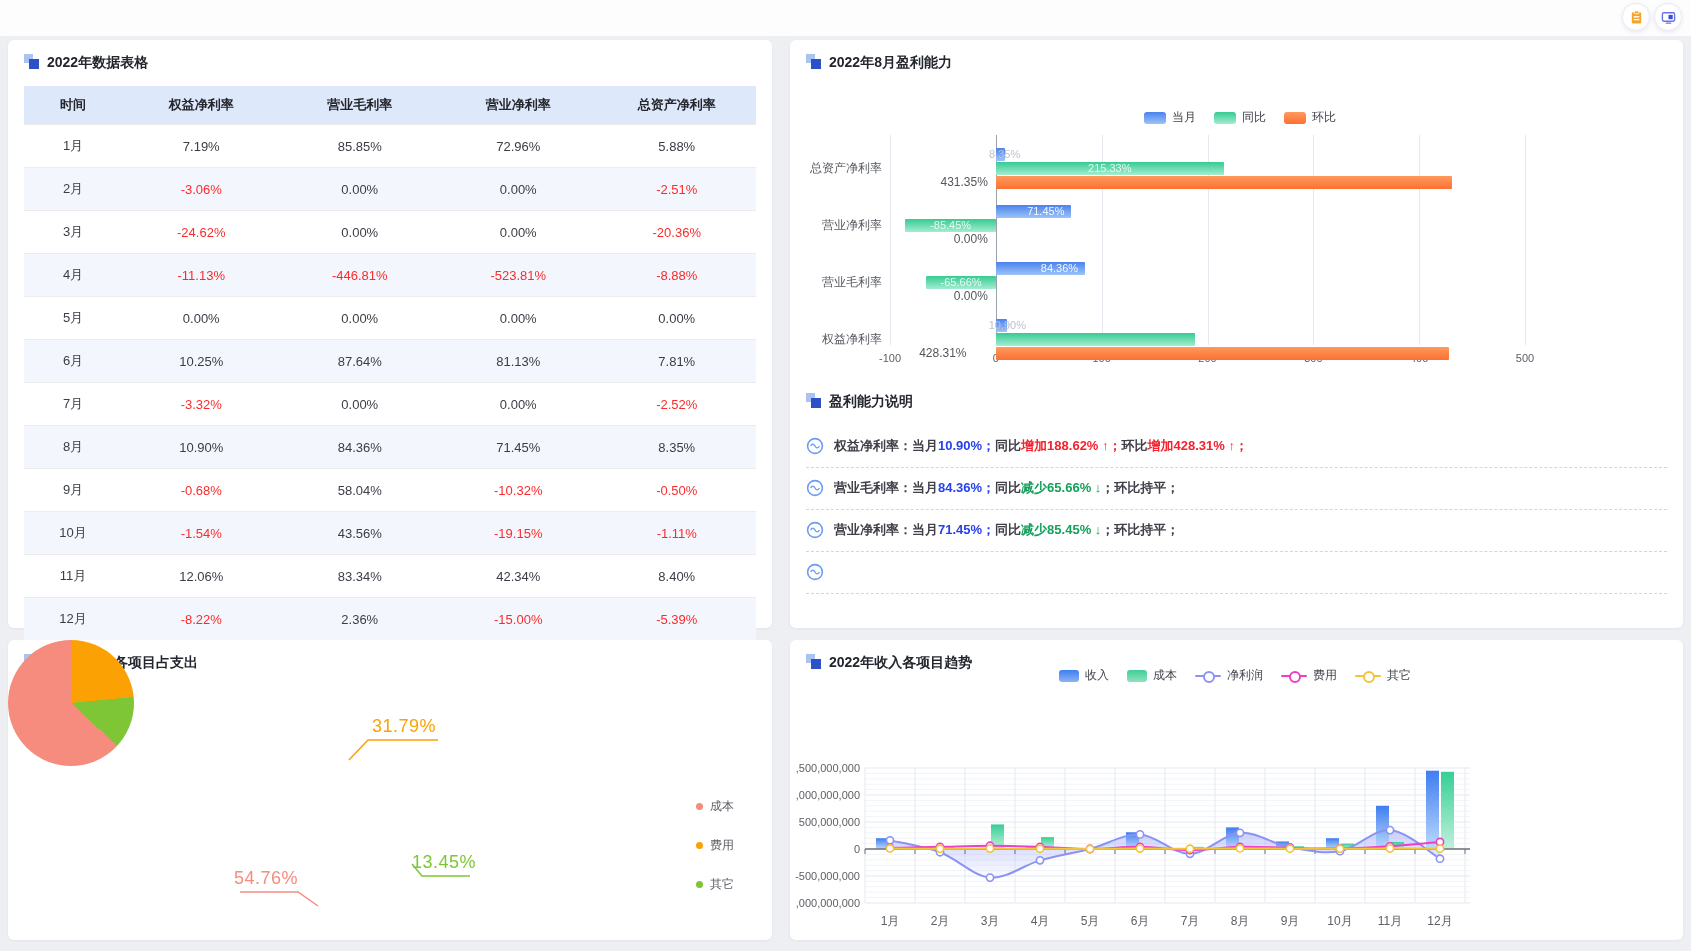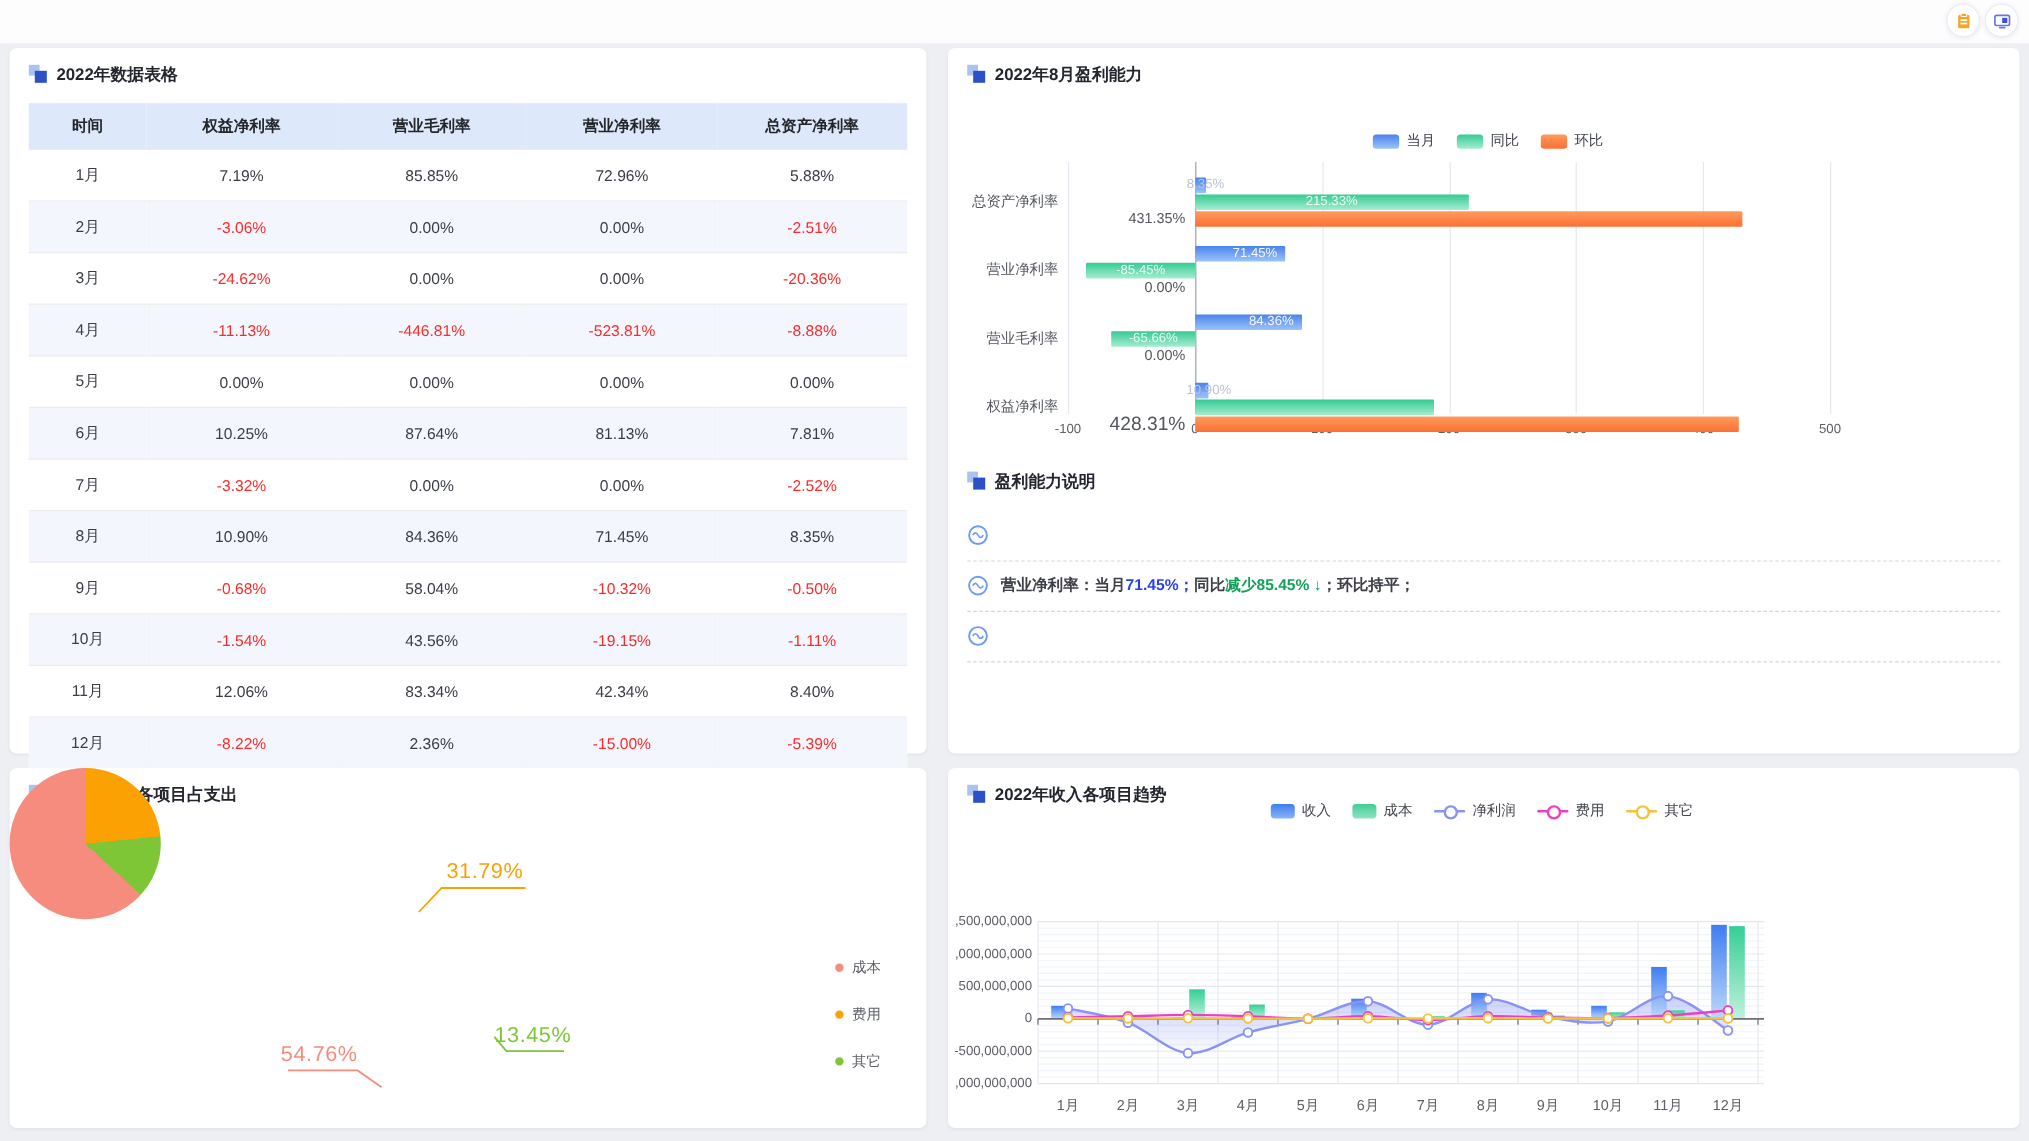--- a/index.html
+++ b/index.html
@@ -240,34 +240,44 @@
       <div class="hbar-label" style="left: 205.833px; top: 222px; width: 82.281px; text-align: right; color: rgba(255, 255, 255, 0.92);">84.36%</div>
       <div class=" hbar" style="left: 136.343px; top: 236px; width: 69.4902px; background: linear-gradient(rgb(53, 203, 146), rgb(165, 236, 208)); border-radius: 1px; cursor: pointer;"></div>
       <div class="hbar-label" style="left: 136.343px; top: 236px; width: 69.4902px; text-align: center; color: rgba(255, 255, 255, 0.85);">-65.66%</div>
       <div class="hbar-label" style="left: 107.833px; top: 250px; width: 90px; text-align: right; color: rgb(83, 86, 92); font-size: 12px;">0.00%</div>
       <div class="cat-label" style="left: 0px; top: 299px;">权益净利率</div>
       <div class=" hbar" style="left: 205.833px; top: 279px; width: 11.5358px; background: linear-gradient(rgb(74, 130, 238), rgb(156, 196, 248)); border-radius: 1px; cursor: pointer;"></div>
       <div class="hbar-label" style="left: 193.369px; top: 279px; width: 48px; text-align: center; color: rgb(188, 195, 207);">10.90%</div>
       <div class=" hbar" style="left: 205.833px; top: 293px; width: 199.623px; background: linear-gradient(rgb(53, 203, 146), rgb(165, 236, 208)); border-radius: 1px; cursor: pointer;"></div>
       <div class="hbar-label" style="left: 205.833px; top: 293px; width: 199.623px; text-align: center; color: rgba(255, 255, 255, 0.85); margin-top: 36px;">188.62%</div>
       <div class=" hbar" style="left: 205.833px; top: 307px; width: 453.295px; background: linear-gradient(rgb(255, 154, 92), rgb(251, 112, 51)); border-radius: 1px; cursor: pointer;"></div>
-      <div class="hbar-label" style="left: 107.833px; top: 307px; width: 90px; text-align: right; color: rgb(83, 86, 92); font-size: 16px;">428.31%</div>
+      <div class="hbar-label" style="left: 107.833px; top: 307px; width: 90px; text-align: center; color: rgb(83, 86, 92); font-size: 12px;">428.31%</div>
     </div>
   <div class="panel-title" style="top:353px">
     <span class="t-icon"></span>
     <span>盈利能力说明</span>
   </div>
   <div id="note-list">
       <div class="note-item">
         <span style="display: flex; flex: 0 0 18px;">
           <svg width="18" height="18" viewBox="0 0 18 18">
             <circle cx="9" cy="9" r="7.4" fill="none" stroke="#6B9BF2" stroke-width="1.6"></circle>
             <path d="M4.6 9 q2.2 -3.8 4.4 0 t4.4 0" fill="none" stroke="#6B9BF2" stroke-width="1.4"></path>
           </svg>
         </span>
+        <span><span class="seg-base">权益净利率：当月</span><span class="seg-blue">10.90%；</span><span class="seg-base">同比</span><span class="seg-red">增加188.62% ↑；</span><span class="seg-base">环比</span><span class="seg-red">增加428.31% ↑；</span></span>
+      </div>
+      <div class="note-item">
+        <span style="display: flex; flex: 0 0 18px;">
+          <svg width="18" height="18" viewBox="0 0 18 18">
+            <circle cx="9" cy="9" r="7.4" fill="none" stroke="#6B9BF2" stroke-width="1.6"></circle>
+            <path d="M4.6 9 q2.2 -3.8 4.4 0 t4.4 0" fill="none" stroke="#6B9BF2" stroke-width="1.4"></path>
+          </svg>
+        </span>
+        <span><span class="seg-base">营业毛利率：当月</span><span class="seg-blue">84.36%；</span><span class="seg-base">同比</span><span class="seg-green">减少65.66% ↓</span><span class="seg-base">；环比持平；</span></span>
       </div>
       <div class="note-item">
         <span style="display: flex; flex: 0 0 18px;">
           <svg width="18" height="18" viewBox="0 0 18 18">
             <circle cx="9" cy="9" r="7.4" fill="none" stroke="#6B9BF2" stroke-width="1.6"></circle>
             <path d="M4.6 9 q2.2 -3.8 4.4 0 t4.4 0" fill="none" stroke="#6B9BF2" stroke-width="1.4"></path>
           </svg>
         </span>
         <span><span class="seg-base">营业净利率：当月</span><span class="seg-blue">71.45%；</span><span class="seg-base">同比</span><span class="seg-green">减少85.45% ↓</span><span class="seg-base">；环比持平；</span></span>
       </div>

